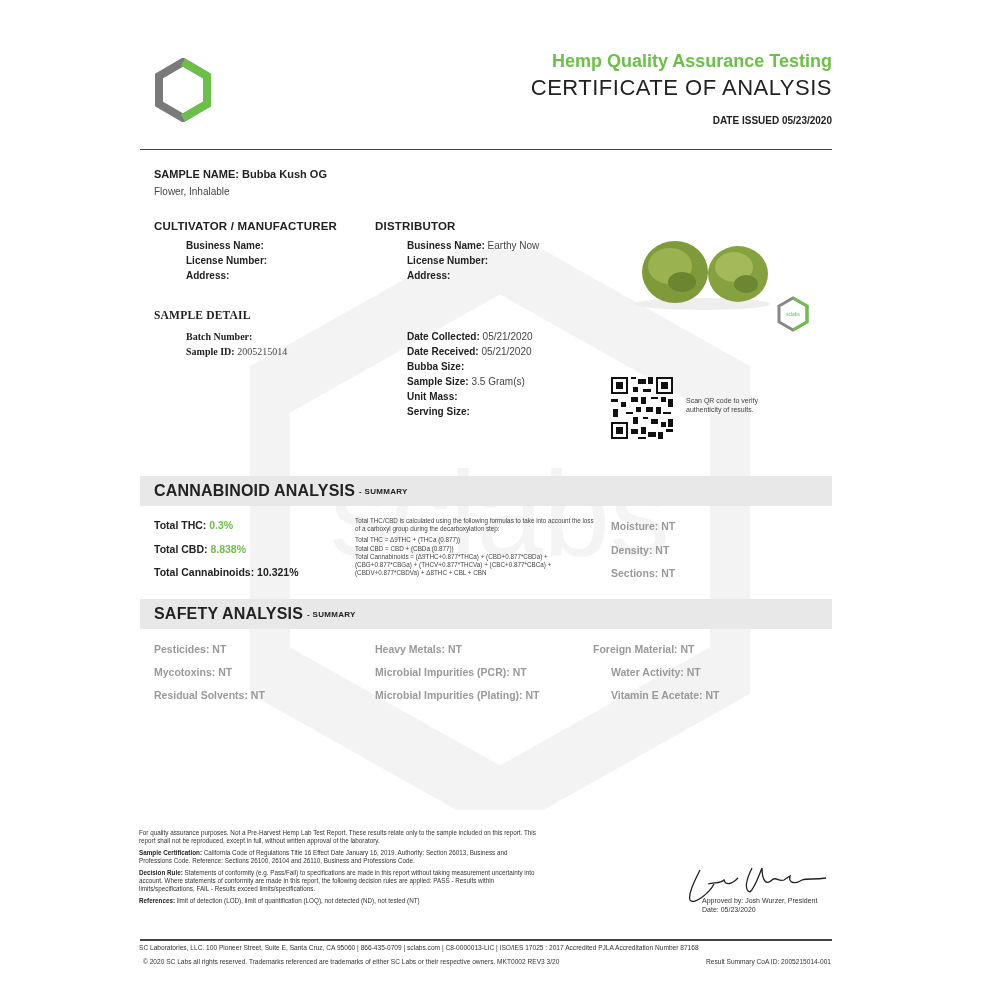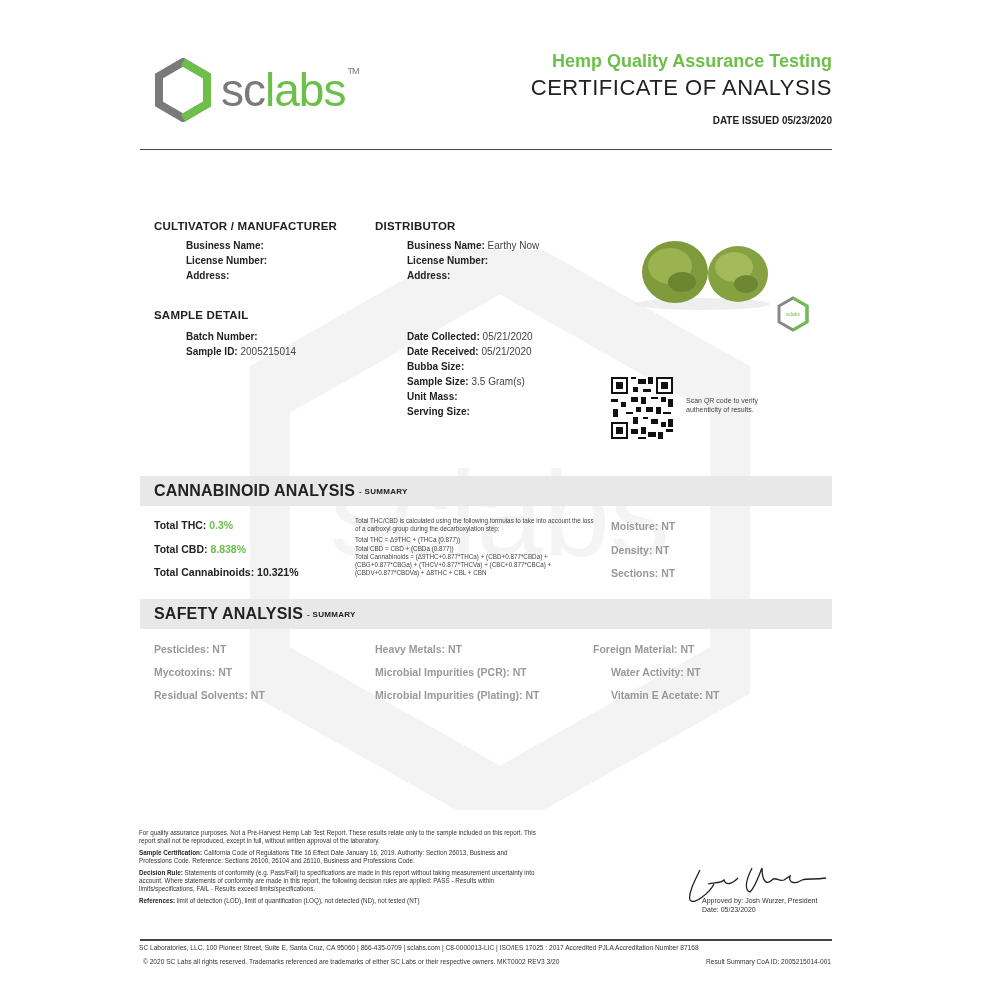--- a/index.html
+++ b/index.html
@@ -61,47 +61,50 @@
   <text x="250" y="305" text-anchor="middle" font-size="120" fill="#f4f4f4" font-family="Liberation Sans, sans-serif">sclabs</text>
 </svg>
 
 <div class="page">
 
   <div class="logo">
     <svg class="logo-mark" viewBox="0 0 56 64">
       <polygon points="28,4 52,18 52,46 28,60 4,46 4,18" fill="none" stroke="#7a7a7a" stroke-width="8"></polygon>
       <path d="M28,4 L52,18 L52,46 L28,60" fill="none" stroke="#6cc04a" stroke-width="8"></path>
     </svg>
-    <span class="logo-text"><span class="sc">sc</span><span class="labs">labs</span><span class="tm">TM</span></span>
   </div>
 
   <div class="hdr-right">
     <div class="hdr-sub">Hemp Quality Assurance Testing</div>
     <div class="hdr-title">CERTIFICATE OF ANALYSIS</div>
     <div class="hdr-date">DATE ISSUED 05/23/2020</div>
   </div>
 
   <div class="rule" style="top:149px;"></div>
 
+  <div class="blk" style="left:154px; top:167px;">
+    <div class="sample-name"><span>SAMPLE NAME:</span> <span>Bubba Kush OG</span></div>
+    <div class="sample-type">Flower, Inhalable</div>
+  </div>
 
   <div class="blk" style="left:154px; top:219px;">
     <div class="h2">CULTIVATOR / MANUFACTURER</div>
     <div><b>Business Name:</b> <span class="v"></span></div>
     <div><b>License Number:</b> <span class="v"></span></div>
     <div><b>Address:</b> <span class="v"></span></div>
   </div>
 
   <div class="blk" style="left:375px; top:219px;">
     <div class="h2">DISTRIBUTOR</div>
     <div><b>Business Name:</b> <span class="v">Earthy Now</span></div>
     <div><b>License Number:</b> <span class="v"></span></div>
     <div><b>Address:</b> <span class="v"></span></div>
   </div>
 
-  <div class="blk" style="left:154px; top:308px;">
+  <div class="blk" style="left:154px; top:308px;font-family:Liberation Serif, serif;">
     <div class="h2" style="margin-bottom:6px;">SAMPLE DETAIL</div>
     <div><b>Batch Number:</b> <span class="v"></span></div>
     <div><b>Sample ID:</b> <span class="v">2005215014</span></div>
   </div>
   <div class="blk" style="left:375px; top:329px; line-height:15px;">
     <div><b>Date Collected:</b> <span class="v">05/21/2020</span></div>
     <div><b>Date Received:</b> <span class="v">05/21/2020</span></div>
     <div><b>Bubba Size:</b> <span class="v"></span></div>
     <div><b>Sample Size:</b> <span class="v">3.5 Gram(s)</span></div>
     <div><b>Unit Mass:</b> <span class="v"></span></div>

